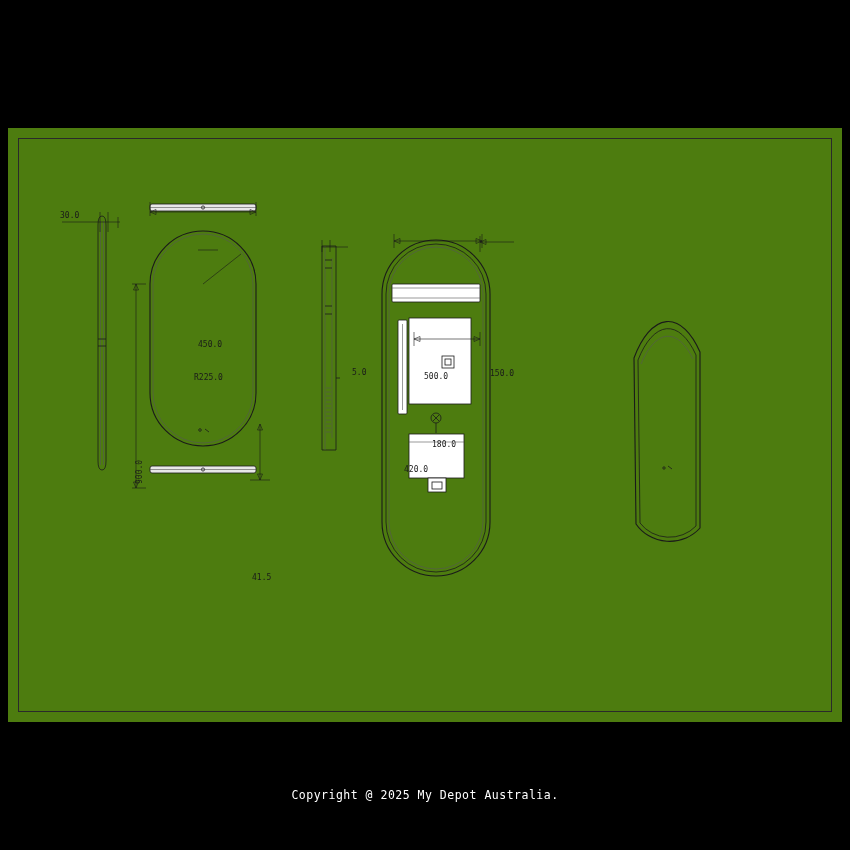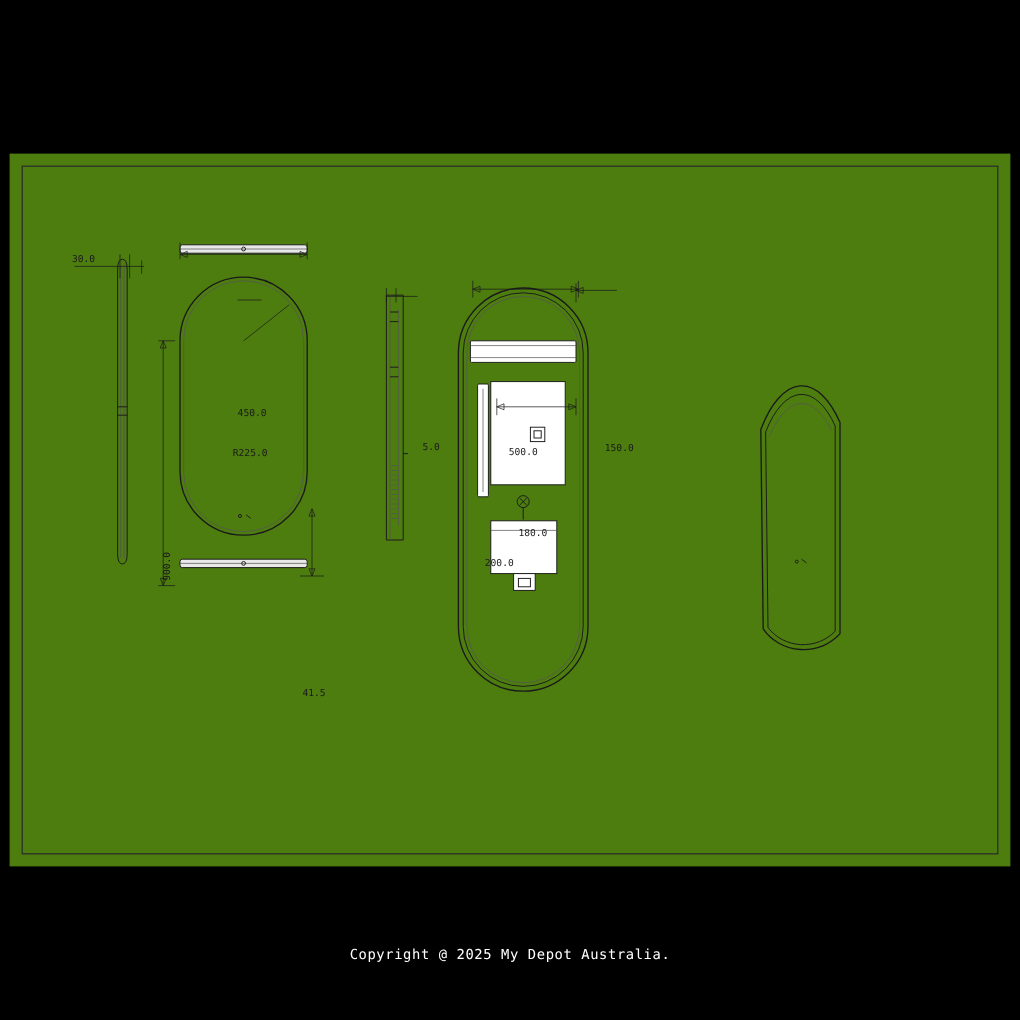--- a/index.html
+++ b/index.html
@@ -206,34 +206,34 @@
     </div>
     <div class="dimtext" style="left:416px;top:244px;">500.0</div>
 
     <div class="view" style="left:466px;top:100px;width:56px;height:28px;">
       <svg width="56" height="28" viewBox="0 0 56 28">
         <path class="dim" d="M6,24 L6,8"></path>
         <path class="dim" d="M6,14 L40,14"></path>
         <path class="dim" d="M6,14 L12,11.5 L12,16.5 Z" fill="#1a1a1a"></path>
       </svg>
     </div>
-    <div class="dimtext" style="left:482px;top:241px;padding-left:14px;">150.0</div>
+    <div class="dimtext" style="left:482px;top:241px;">150.0</div>
 
     <div class="view" style="left:402px;top:200px;width:80px;height:22px;">
       <svg width="80" height="22" viewBox="0 0 80 22">
         <path class="dim" d="M4,11 L70,11"></path>
         <path class="dim" d="M4,11 L10,8.5 L10,13.5 Z" fill="#1a1a1a"></path>
         <path class="dim" d="M70,11 L64,8.5 L64,13.5 Z" fill="#1a1a1a"></path>
         <path class="dim" d="M4,4 L4,18"></path>
         <path class="dim" d="M70,4 L70,18"></path>
       </svg>
     </div>
     <div class="dimtext" style="left:424px;top:312px;">180.0</div>
 
-    <div class="dimtext" style="left:396px;top:337px;">200.0</div>
+    <div class="dimtext" style="left:396px;top:337px;">420.0</div>
 
     <div class="view" style="left:608px;top:100px;width:110px;height:330px;">
       <svg width="110" height="330" viewBox="0 0 110 330">
         <path class="ln-th" d="M18,130 A46,110 0 0 1 84,124 L84,300 A40,38 0 0 1 20,296 Z"></path>
         <path class="ln" d="M22,132 A42,104 0 0 1 80,127 L80,298 A36,34 0 0 1 24,295 Z"></path>
         <path class="ln-light" d="M25,136 A39,99 0 0 1 77,131"></path>
         <circle class="ln" cx="48" cy="240" r="1.2"></circle>
         <path class="ln" d="M52,238 L56,241"></path>
       </svg>
     </div>

